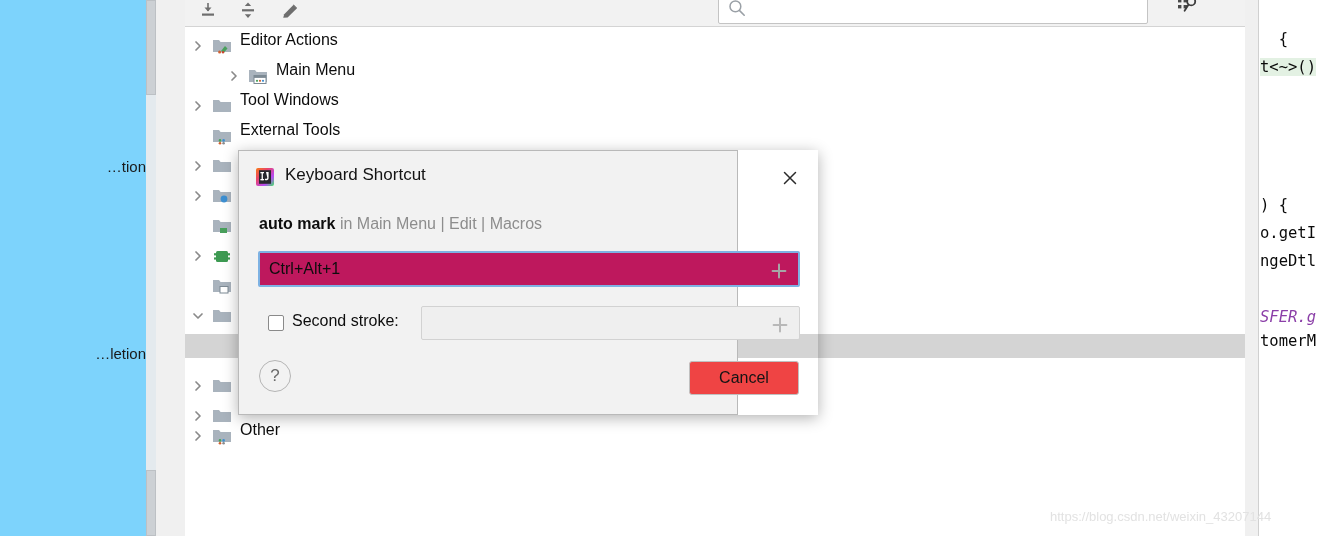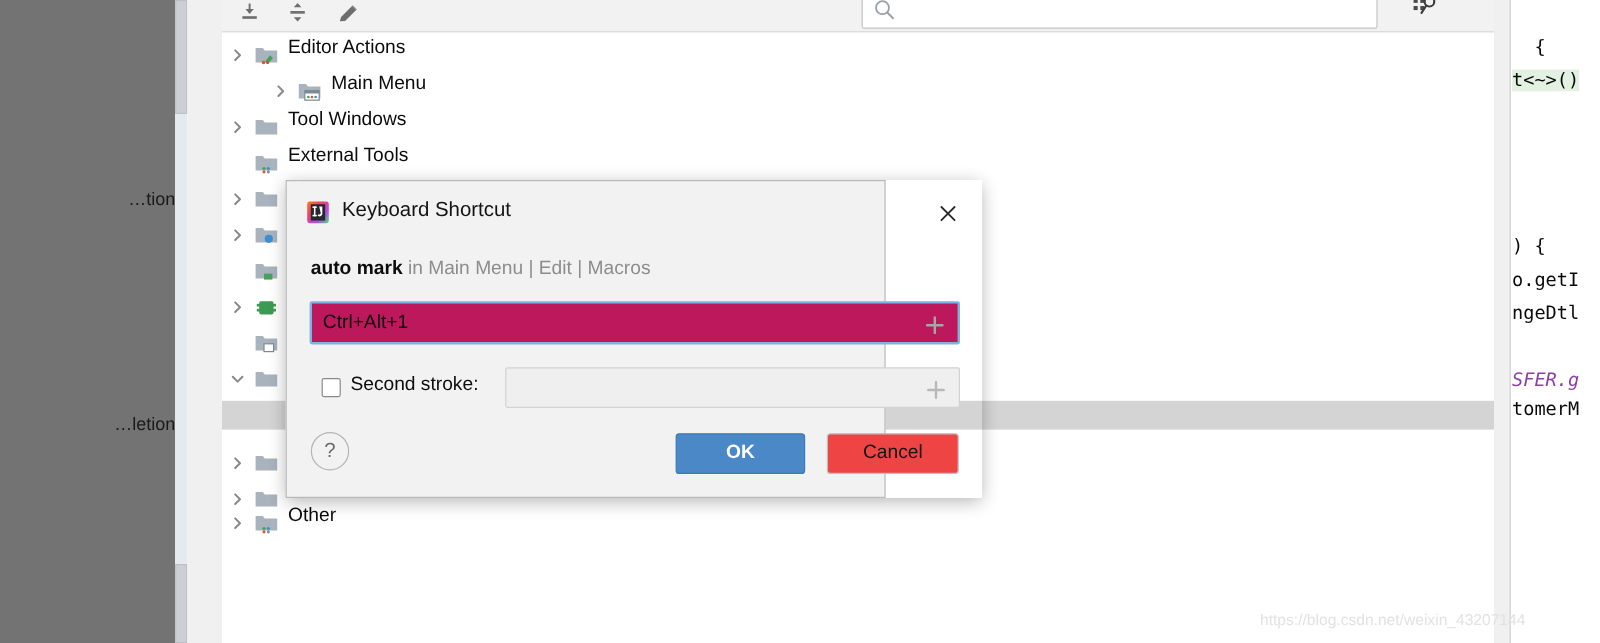--- a/index.html
+++ b/index.html
@@ -6,21 +6,21 @@
   body{
     width:1333px;height:536px;overflow:hidden;position:relative;
     background:#ffffff;
     font-family:"Liberation Sans", sans-serif;
     -webkit-font-smoothing:antialiased;
   }
 
   
   #left-panel{
     position:absolute;left:0;top:0;width:146px;height:536px;
-    background:#737373;overflow:hidden;
+    background:#7dd3fc;overflow:hidden;
   }
   .left-entry{
     position:absolute;right:0;white-space:nowrap;
     font-size:15px;color:#1a1a1a;text-align:right;
   }
   #left-scroll-track{
     position:absolute;left:146px;top:0;width:10px;height:536px;background:#e4eaee;
   }
   #left-scroll-thumb{
     position:absolute;left:146px;top:0px;width:10px;height:95px;
@@ -512,17 +512,16 @@
         <svg width="18" height="18" viewBox="0 0 18 18">
           <path d="M9 2.6 L9 15.4 M2.6 9 L15.4 9" stroke="#b8b8b8" stroke-width="2" stroke-linecap="round"></path>
         </svg>
       </span>
     </span>
   </div>
 
   <div id="help-btn">
     <span>?</span>
   </div>
-  <div id="ok-btn">OK</div>
   <div id="cancel-btn">Cancel</div>
 </div>
 
 <div id="watermark">https://blog.csdn.net/weixin_43207144</div>
 
 </body></html>

